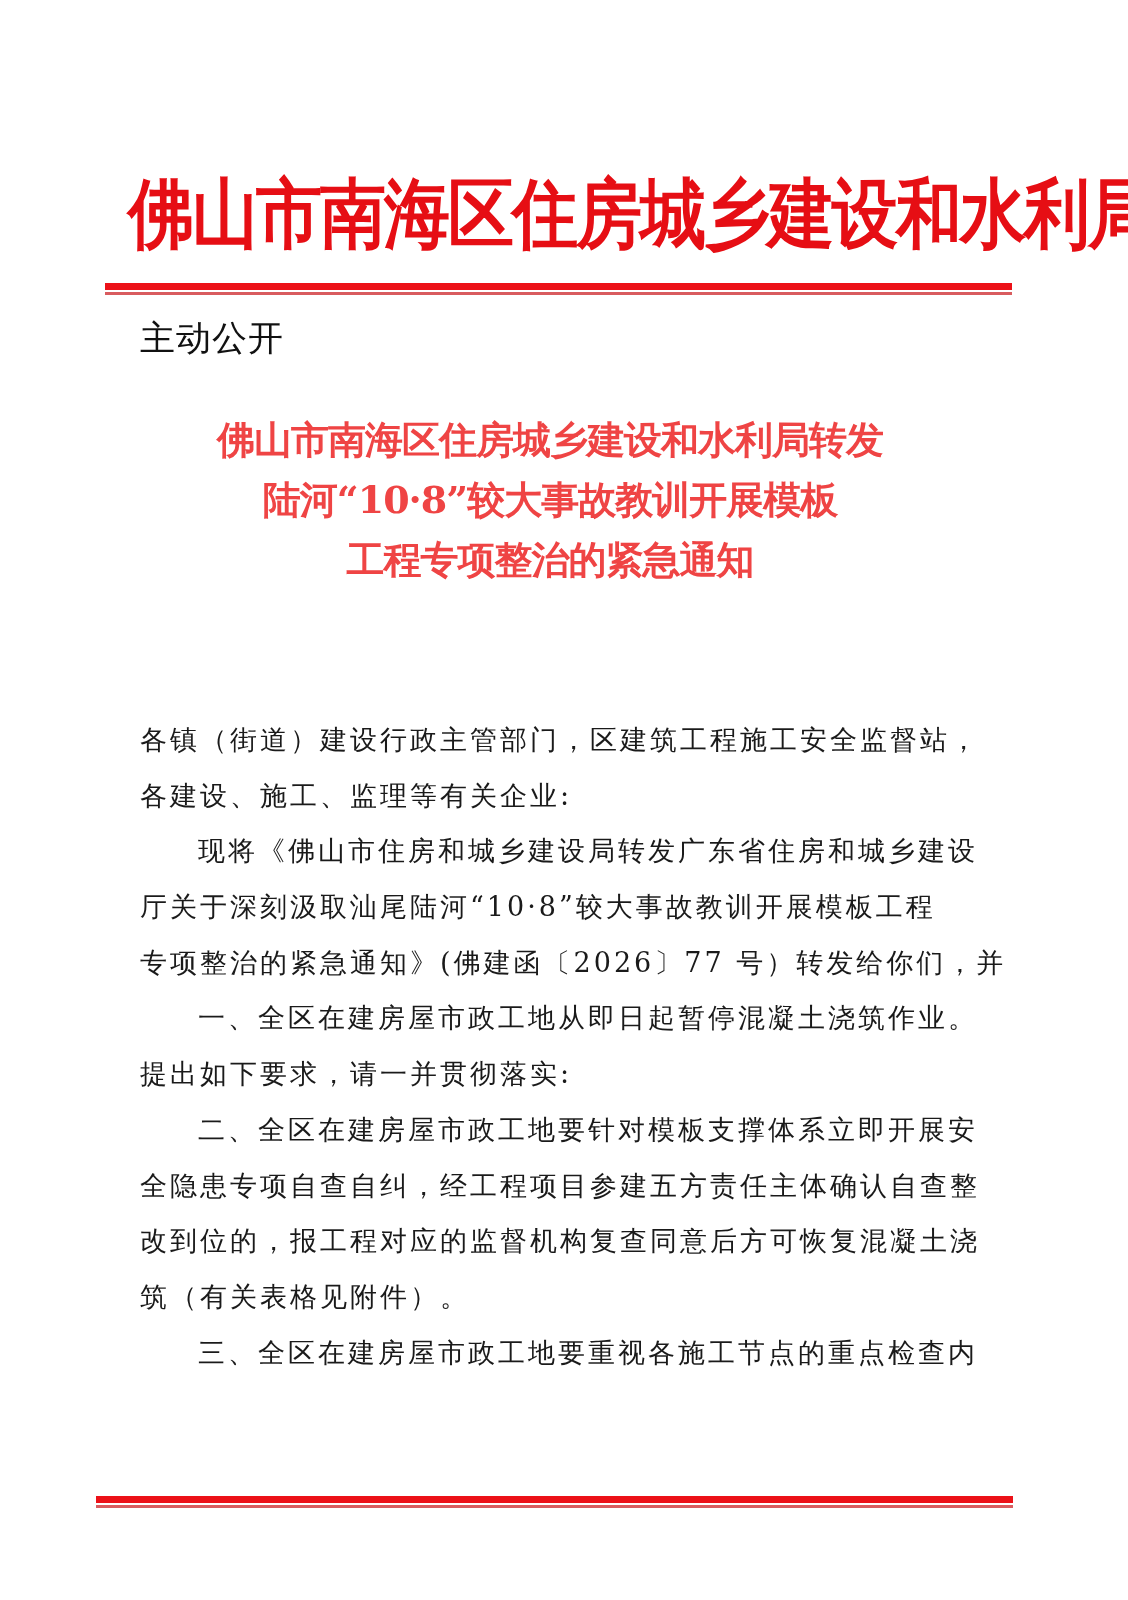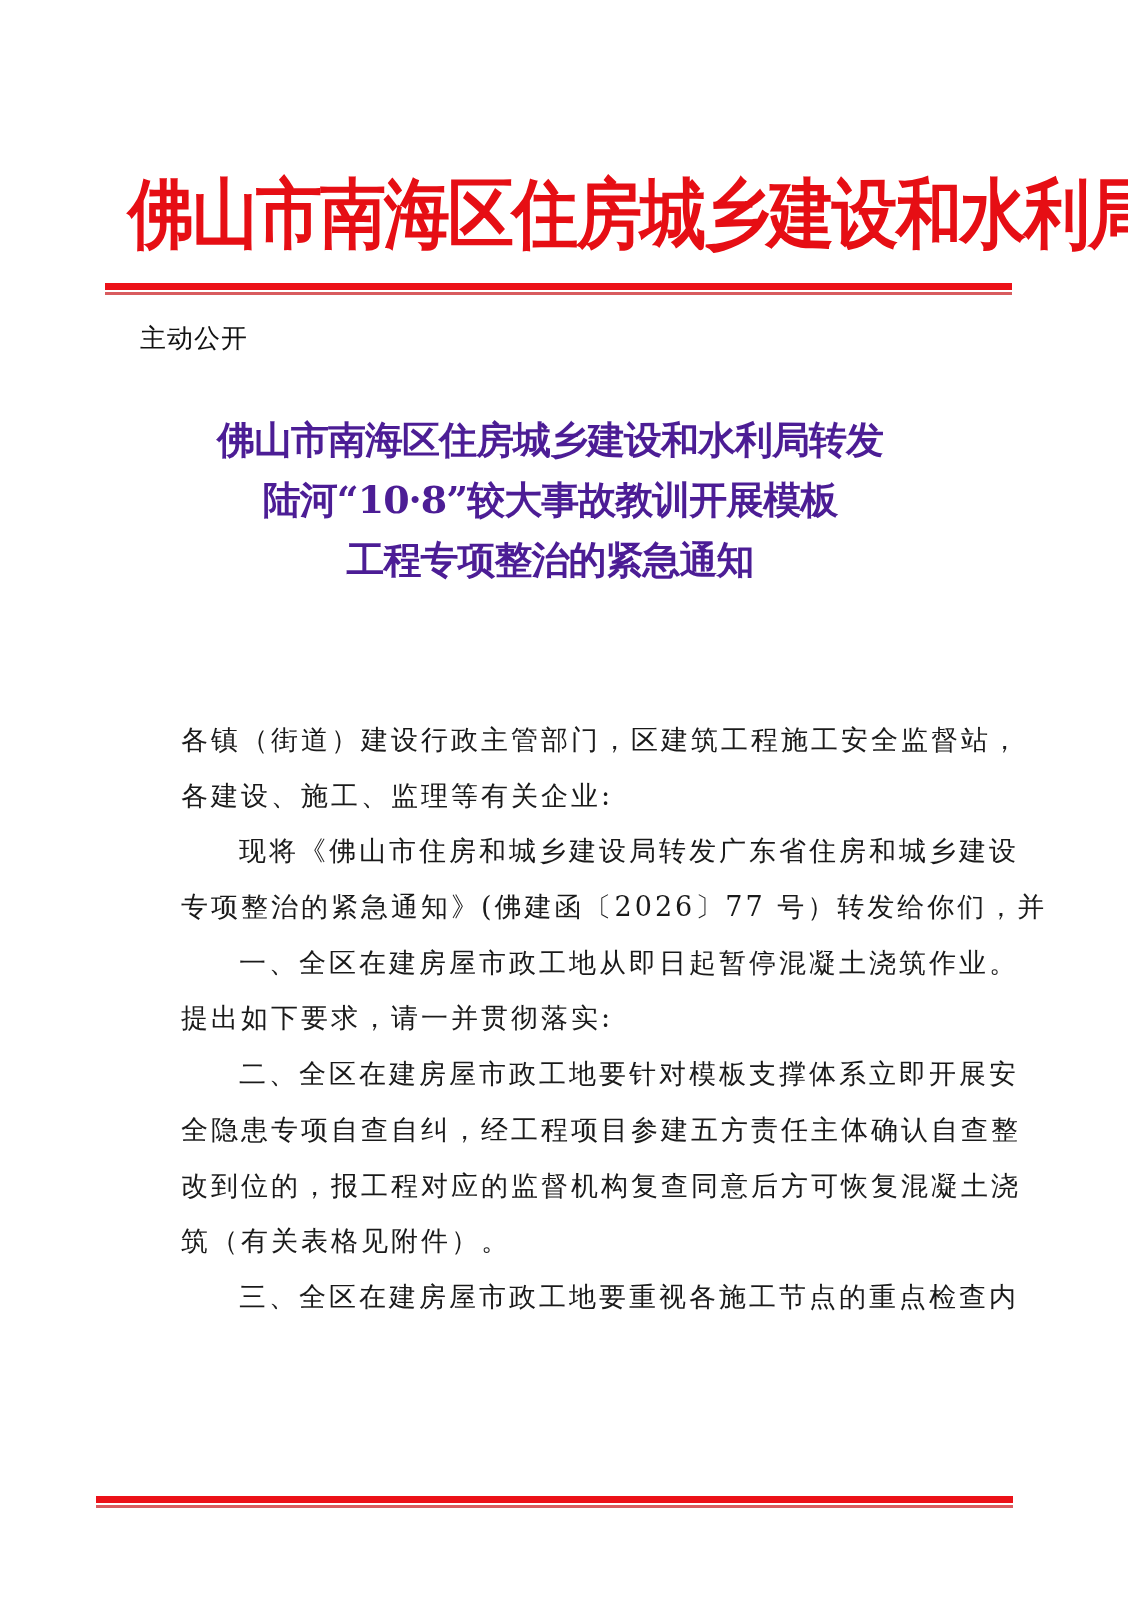--- a/index.html
+++ b/index.html
@@ -61,35 +61,35 @@
     .rule-bottom {
       left: 96px;
       top: 1496px;
       width: 917px;
       height: 12px;
     }
     .disclosure {
       position: absolute;
       left: 140px;
       top: 320px;
-      font-size: 26px;
+      font-size: 35px;
       line-height: 36px;
       color: #111;
       letter-spacing: 1px;
     }
     .doc-title {
       position: absolute;
       left: 100px;
       top: 410px;
       width: 900px;
       text-align: center;
       font-family: "DejaVu Serif", "Liberation Serif", serif;
       font-weight: bold;
       font-size: 38px;
-      color: #4c1d95;
+      color: #ef4444;
     }
     .doc-title .t-line {
       display: block;
       height: 60px;
       line-height: 60px;
       white-space: nowrap;
       letter-spacing: -1px;
     }
     .body-text {
       position: absolute;
@@ -99,21 +99,20 @@
       font-family: "DejaVu Serif", "Liberation Serif", serif;
       font-size: 27px;
       color: #1a1a1a;
     }
     .body-text .b-line {
       display: block;
       height: 55.7px;
       line-height: 55.7px;
       white-space: nowrap;
       letter-spacing: 3px;
-      margin-left: 41px;
     }
     .body-text .indent {
       padding-left: 58px;
     }
   </style>
 </head>
 <body>
 
 <div class="letterhead">佛山市南海区住房城乡建设和水利局</div>
 
@@ -127,20 +126,21 @@
 <div class="doc-title">
   <span class="t-line">佛山市南海区住房城乡建设和水利局转发</span>
   <span class="t-line">陆河“10·8”较大事故教训开展模板</span>
   <span class="t-line">工程专项整治的紧急通知</span>
 </div>
 
 <div class="body-text">
   <span class="b-line">各镇（街道）建设行政主管部门，区建筑工程施工安全监督站，</span>
   <span class="b-line">各建设、施工、监理等有关企业:</span>
   <span class="b-line indent">现将《佛山市住房和城乡建设局转发广东省住房和城乡建设</span>
+  <span class="b-line">厅关于深刻汲取汕尾陆河“10·8”较大事故教训开展模板工程</span>
   <span class="b-line">专项整治的紧急通知》(佛建函〔2026〕77 号）转发给你们，并</span>
   <span class="b-line indent">一、全区在建房屋市政工地从即日起暂停混凝土浇筑作业。</span>
   <span class="b-line">提出如下要求，请一并贯彻落实:</span>
   <span class="b-line indent">二、全区在建房屋市政工地要针对模板支撑体系立即开展安</span>
   <span class="b-line">全隐患专项自查自纠，经工程项目参建五方责任主体确认自查整</span>
   <span class="b-line">改到位的，报工程对应的监督机构复查同意后方可恢复混凝土浇</span>
   <span class="b-line">筑（有关表格见附件）。</span>
   <span class="b-line indent">三、全区在建房屋市政工地要重视各施工节点的重点检查内</span>
 </div>
 

